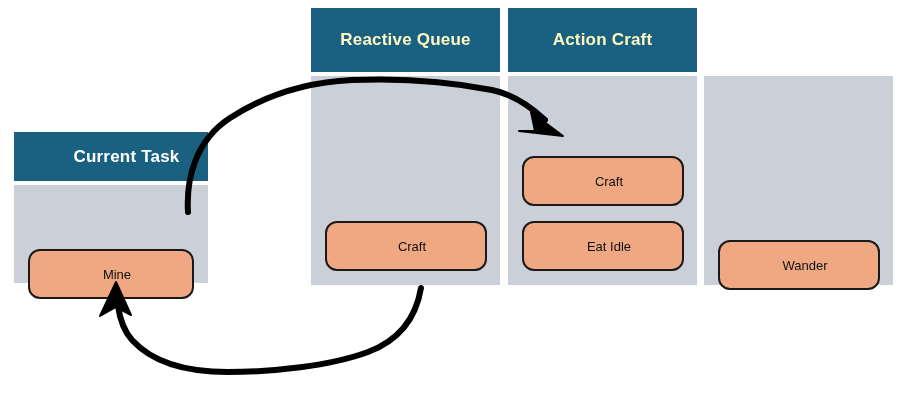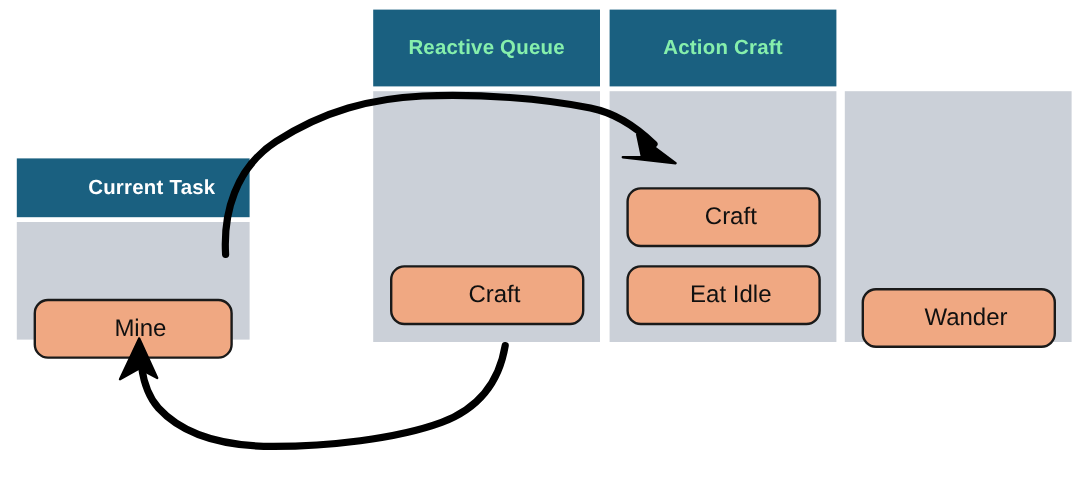--- a/index.html
+++ b/index.html
@@ -57,21 +57,21 @@
     bottom: 0;
     width: 189px;
   }
   .col-head {
     position: absolute;
     left: 0;
     right: 0;
     top: 0;
     height: 64px;
     background: #1a6080;
-    color: #86efac;
+    color: #fef9c3;
     font-weight: bold;
     font-size: 17px;
     letter-spacing: 0.2px;
     display: flex;
     align-items: center;
     justify-content: center;
     text-align: center;
     box-sizing: border-box;
   }
   .col-body {
@@ -85,21 +85,21 @@
   }
 
   
   .task-chip {
     position: absolute;
     box-sizing: border-box;
     background: #f0a882;
     border: 2.5px solid #1a1a1a;
     border-radius: 12px;
     color: #101010;
-    font-size: 20px;
+    font-size: 13px;
     font-weight: normal;
     display: flex;
     align-items: center;
     justify-content: center;
     text-align: center;
     font-family: "Liberation Sans", sans-serif;
     padding-left: 12px;
   }
 
   

